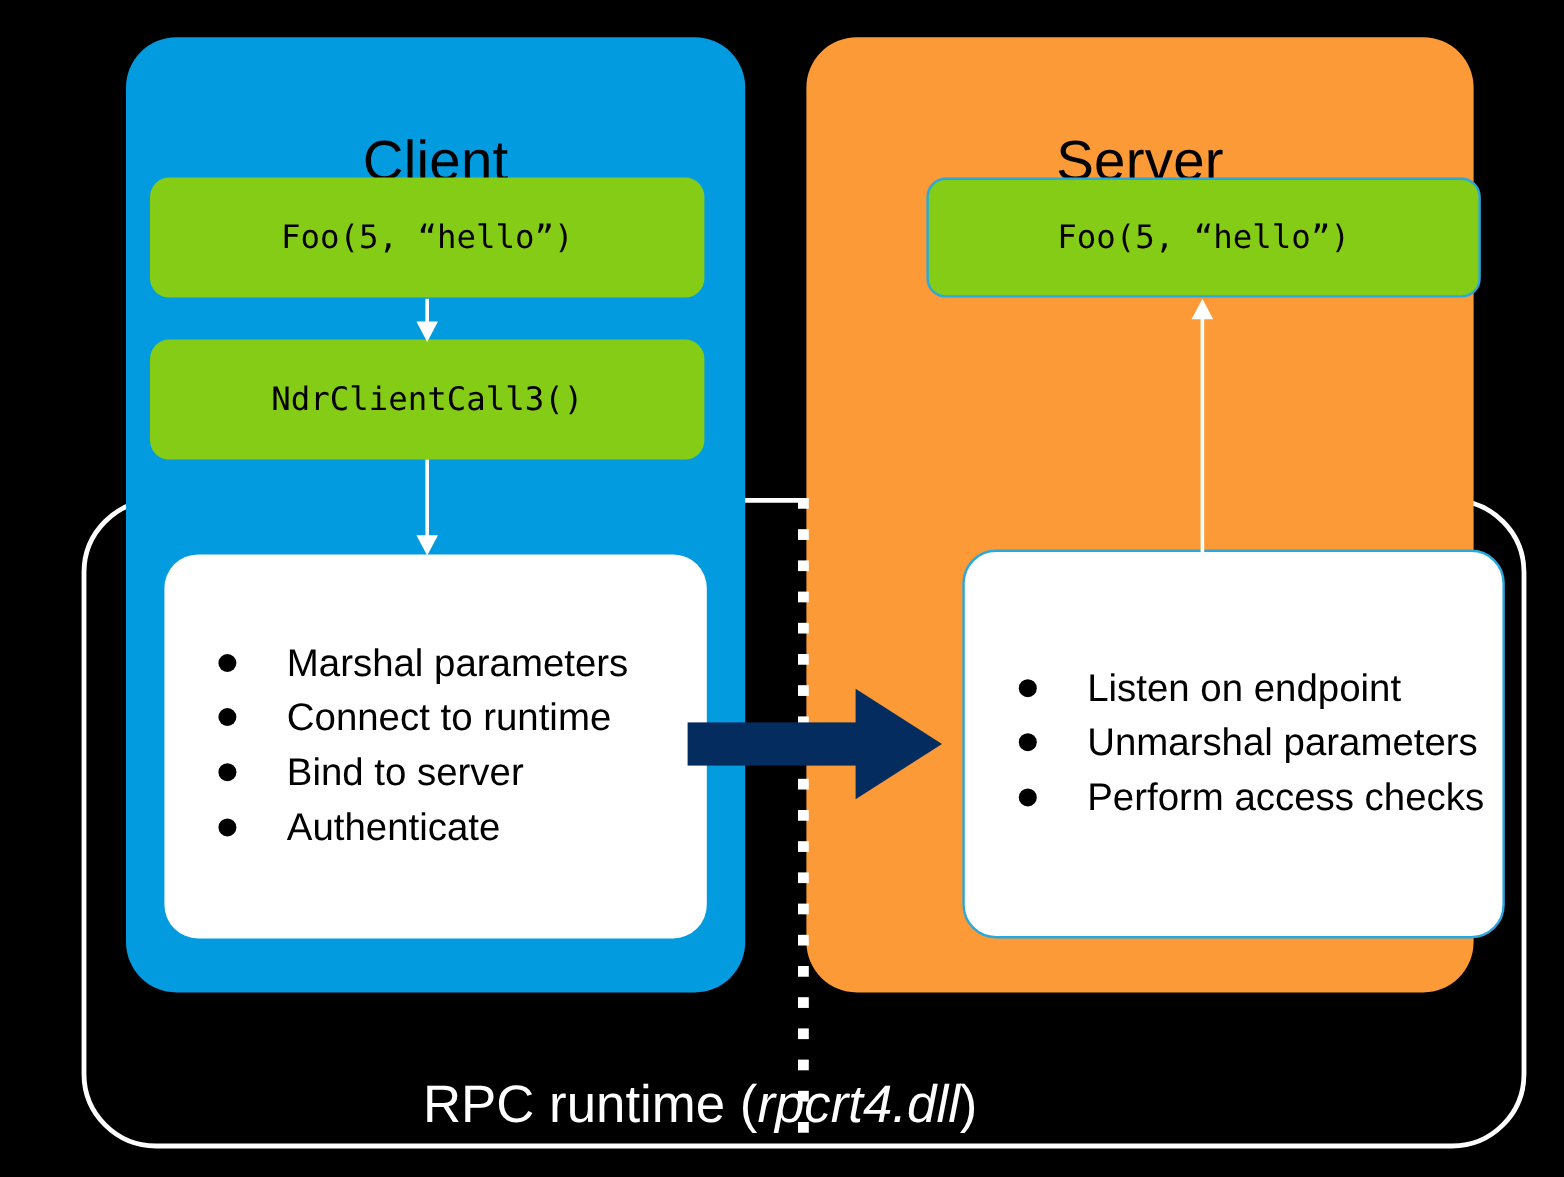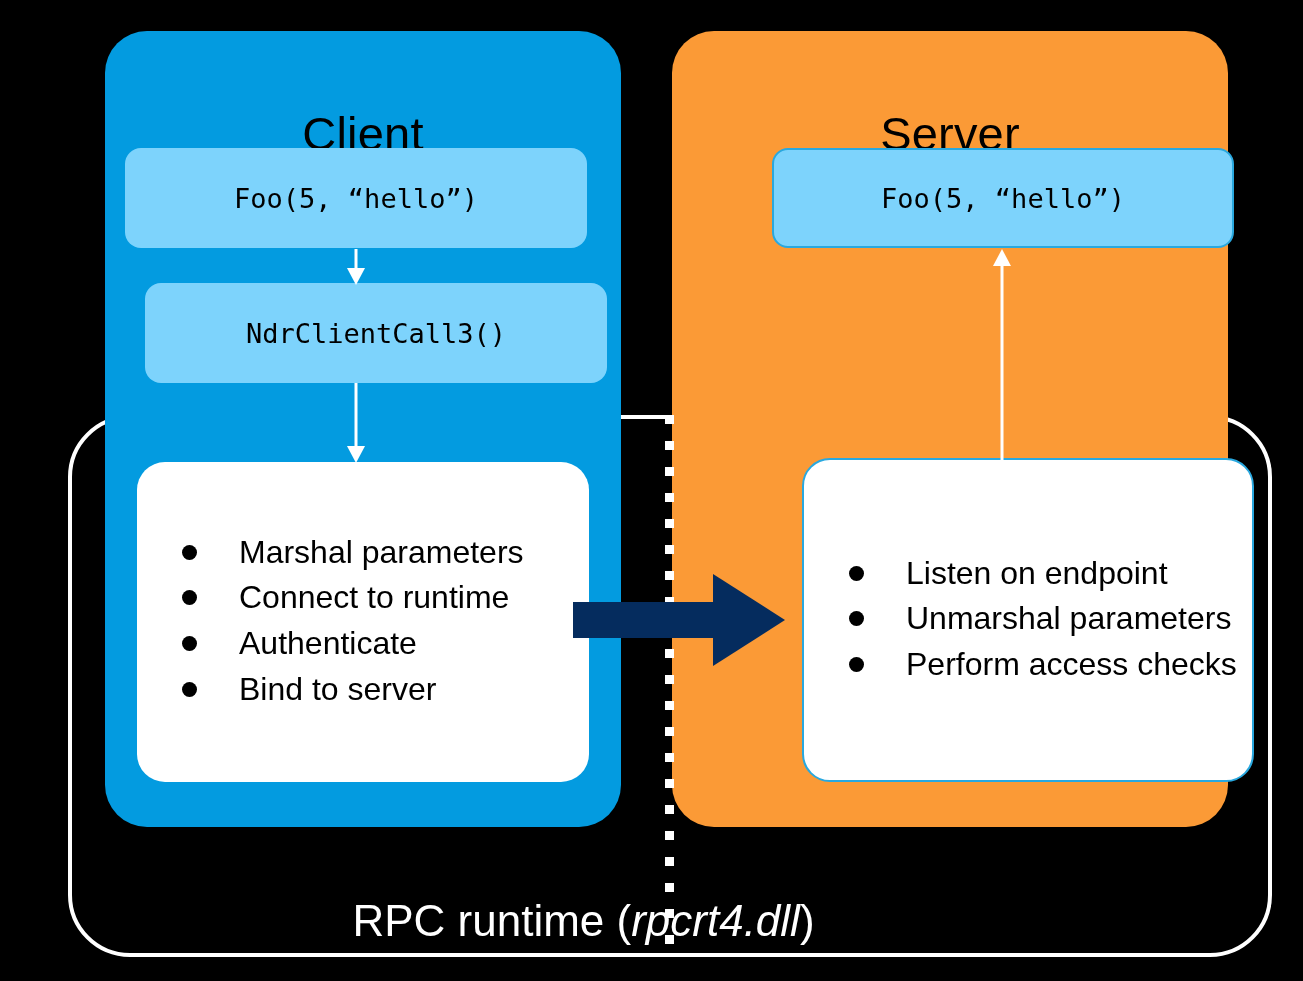--- a/index.html
+++ b/index.html
@@ -49,32 +49,32 @@
     font-size: 47px;
     line-height: 1;
     letter-spacing: .2px;
   }
   #client-panel .panel-title { top: 79px; }
   #server-panel .panel-title { top: 79px; }
 
   
   .callbox {
     position: absolute;
-    background: #7dd3fc;
+    background: #84cc16;
     border-radius: 16px;
     display: flex;
     align-items: center;
     justify-content: center;
     color: #000000;
     font-family: "DejaVu Sans Mono", "Liberation Mono", monospace;
     font-size: 27px;
     box-sizing: border-box;
   }
   #client-foo   { left: 125px; top: 148px; width: 462px; height: 100px; }
-  #client-ndr   { left: 125px; top: 283px; width: 462px; height: 100px; margin-left: 20px; }
+  #client-ndr   { left: 125px; top: 283px; width: 462px; height: 100px; }
   #server-foo   {
     left: 772px; top: 148px; width: 462px; height: 100px;
     border: 2px solid #29a8df;
   }
 
   
   #rpc-runtime {
     position: absolute;
     left: 68px;
     top: 415px;
@@ -229,22 +229,22 @@
 
   <div id="client-foo" class="callbox">Foo(5, “hello”)</div>
   <div id="client-ndr" class="callbox">NdrClientCall3()</div>
 
   <div id="server-foo" class="callbox">Foo(5, “hello”)</div>
 
   <div id="client-steps" class="bulletbox">
     <ul class="bullet-list">
       <li><span class="dot"></span><span>Marshal parameters</span></li>
       <li><span class="dot"></span><span>Connect to runtime</span></li>
+      <li><span class="dot"></span><span>Bind to server</span></li>
       <li><span class="dot"></span><span>Authenticate</span></li>
-      <li><span class="dot"></span><span>Bind to server</span></li>
     </ul>
   </div>
 
   <div id="server-steps" class="bulletbox">
     <ul class="bullet-list">
       <li><span class="dot"></span><span>Listen on endpoint</span></li>
       <li><span class="dot"></span><span>Unmarshal parameters</span></li>
       <li><span class="dot"></span><span>Perform access checks</span></li>
     </ul>
   </div>

